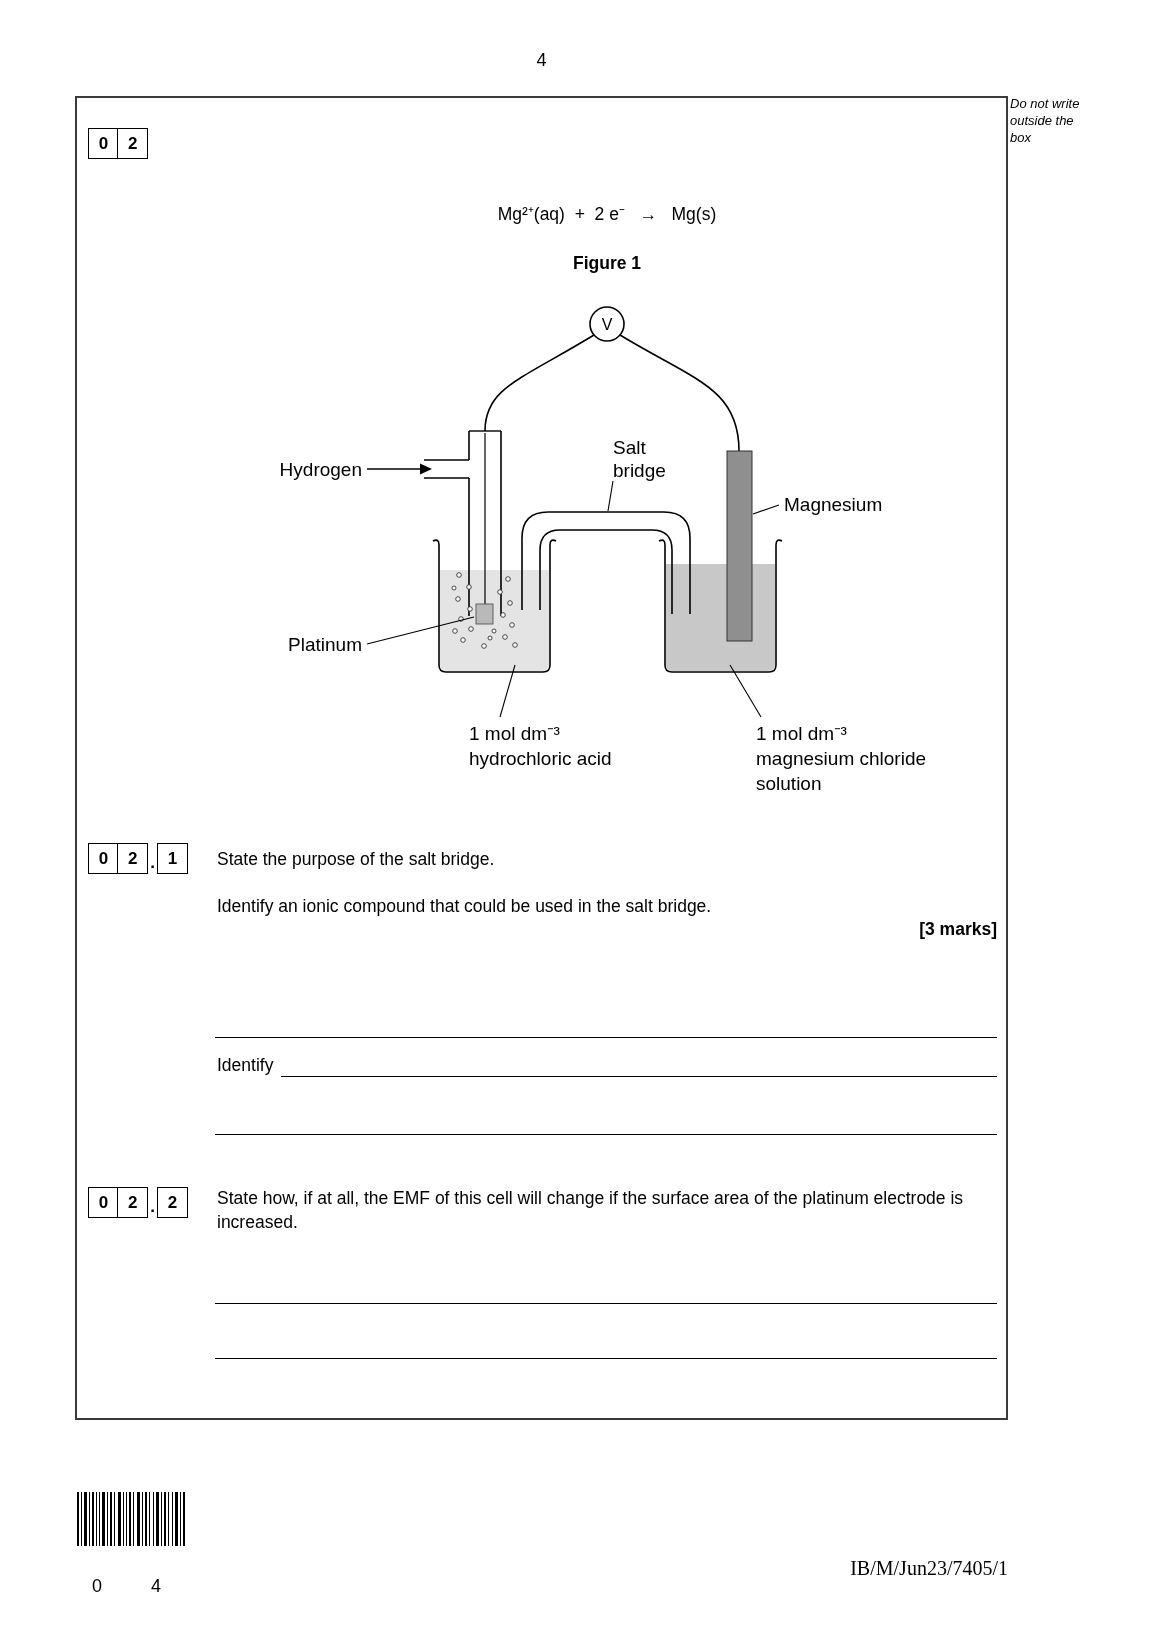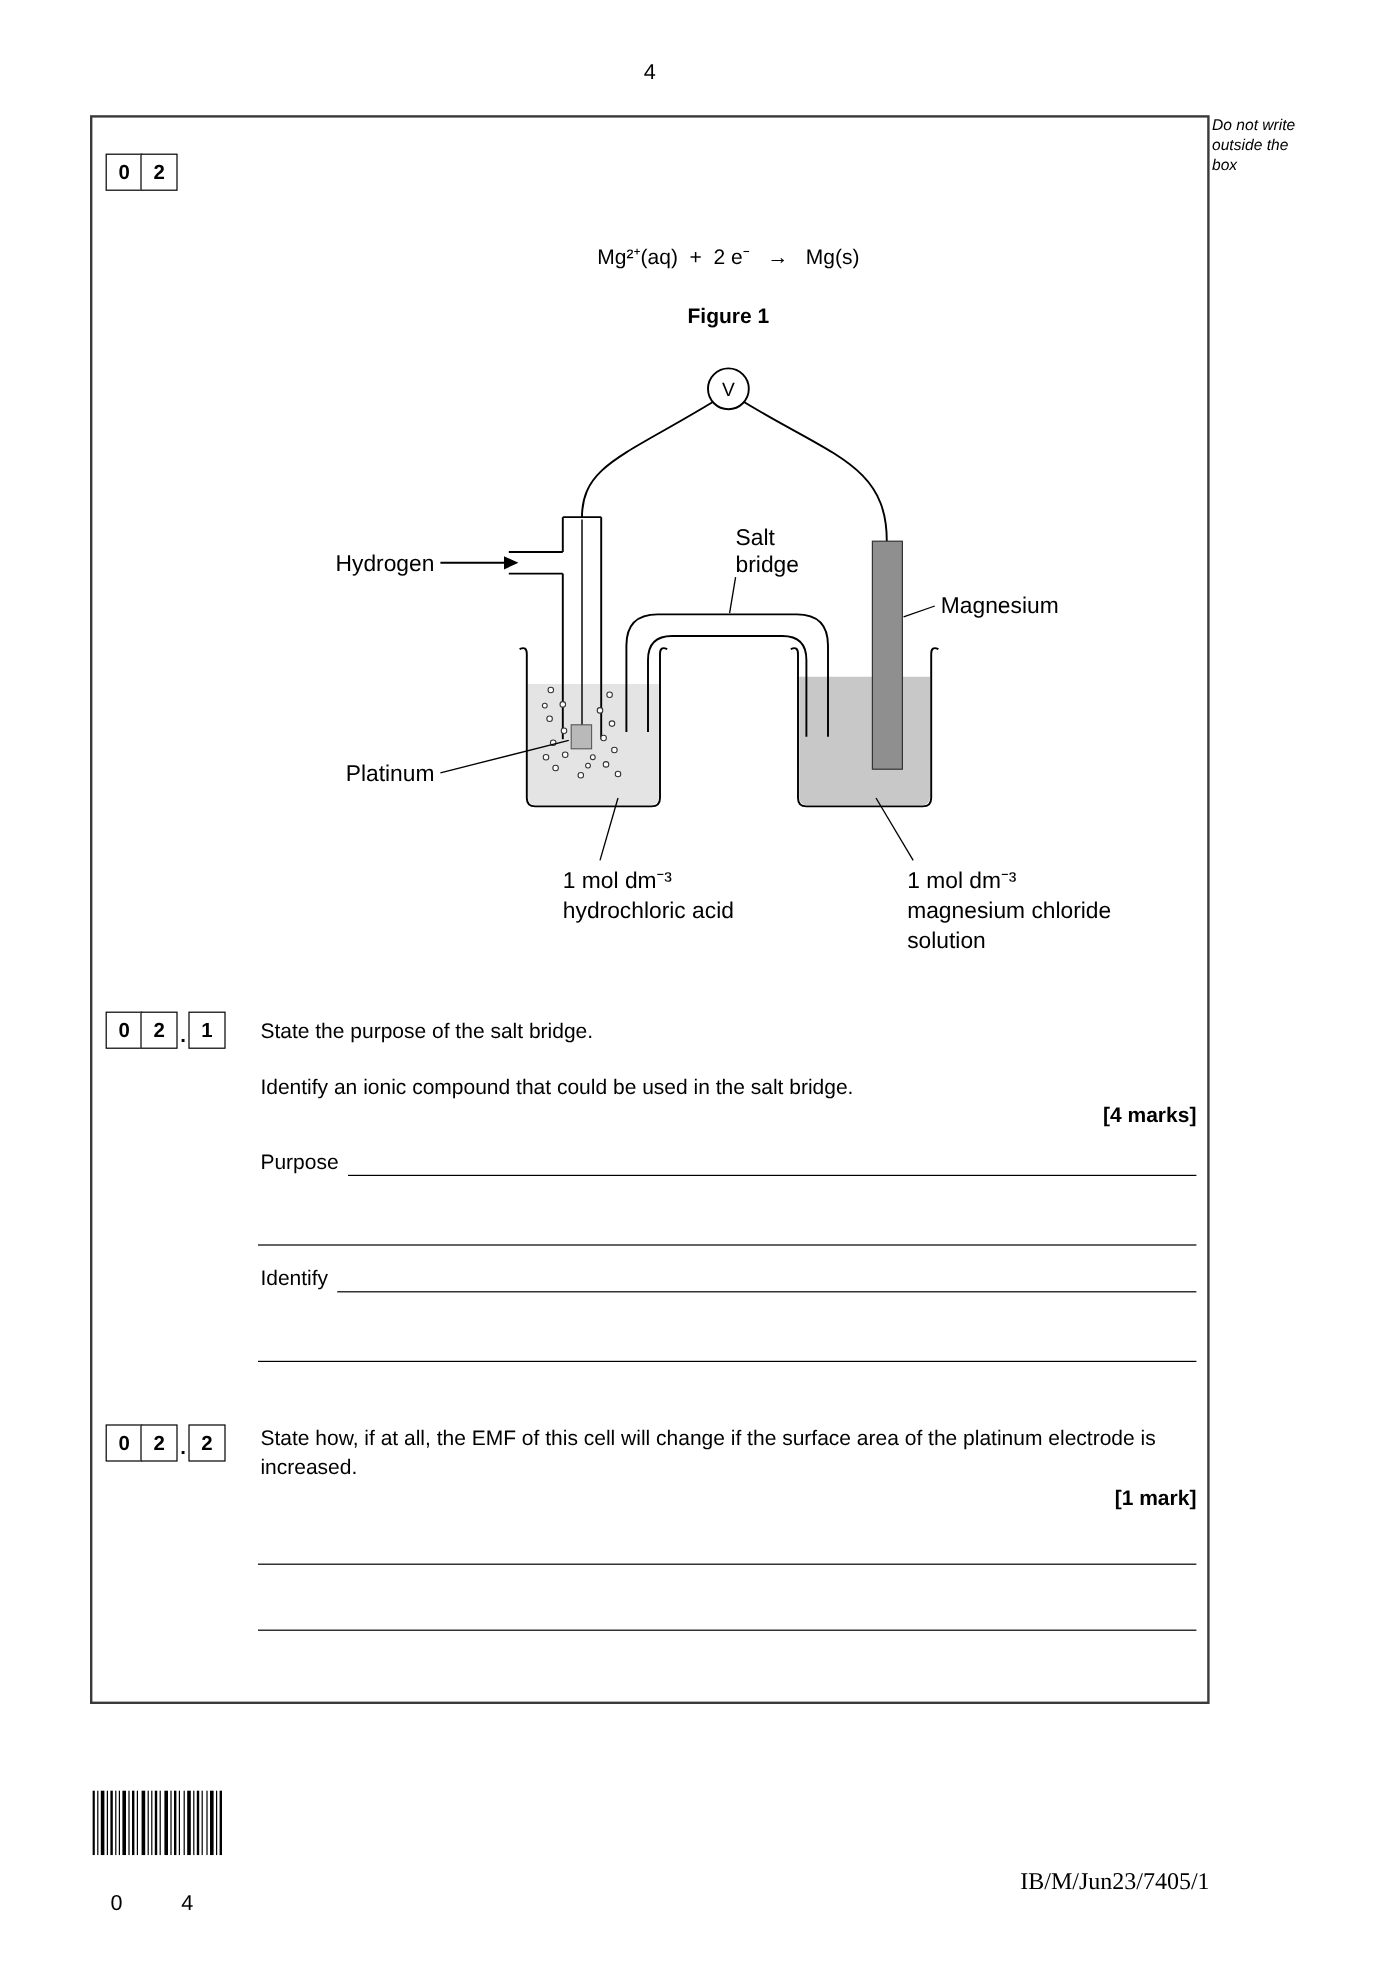--- a/index.html
+++ b/index.html
@@ -143,43 +143,38 @@
 
     <div class="qnum" style="left:11px; top:745px;">
       <span class="digit">0</span>
       <span class="digit">2</span>
       <span class="sep">.</span>
       <span class="digit">1</span>
     </div>
 
     <div class="qtext" style="left:140px; top:749px; width:780px;">State the purpose of the salt bridge.</div>
     <div class="qtext" style="left:140px; top:796px; width:780px;">Identify an ionic compound that could be used in the salt bridge.</div>
-    <div class="marks" style="top:821px;">[4 marks]</div>
-
-    <div class="answer-row" style="top:858px;">
-      <span class="label">Purpose</span>
-      <span class="rule-fill"></span>
-    </div>
+    <div class="marks" style="top:821px;">[3 marks]</div>
+
     <div class="hrule" style="left:138px; top:939px; width:782px;"></div>
 
     <div class="answer-row" style="top:955px;">
       <span class="label">Identify</span>
       <span class="rule-fill"></span>
     </div>
     <div class="hrule" style="left:138px; top:1036px; width:782px;"></div>
 
     <div class="qnum" style="left:11px; top:1089px;">
       <span class="digit">0</span>
       <span class="digit">2</span>
       <span class="sep">.</span>
       <span class="digit">2</span>
     </div>
 
     <div class="qtext" style="left:140px; top:1088px; width:785px;">State how, if at all, the EMF of this cell will change if the surface area of the platinum electrode is increased.</div>
-    <div class="marks" style="top:1140px;">[1 mark]</div>
 
     <div class="hrule" style="left:138px; top:1205px; width:782px;"></div>
     <div class="hrule" style="left:138px; top:1260px; width:782px;"></div>
 
   </div>
 
   <svg class="barcode" width="112" height="54" viewBox="0 0 112 54">
     <g fill="#000">
       <rect x="0" y="0" width="2" height="54"></rect>
         <rect x="4" y="0" width="1" height="54"></rect>

